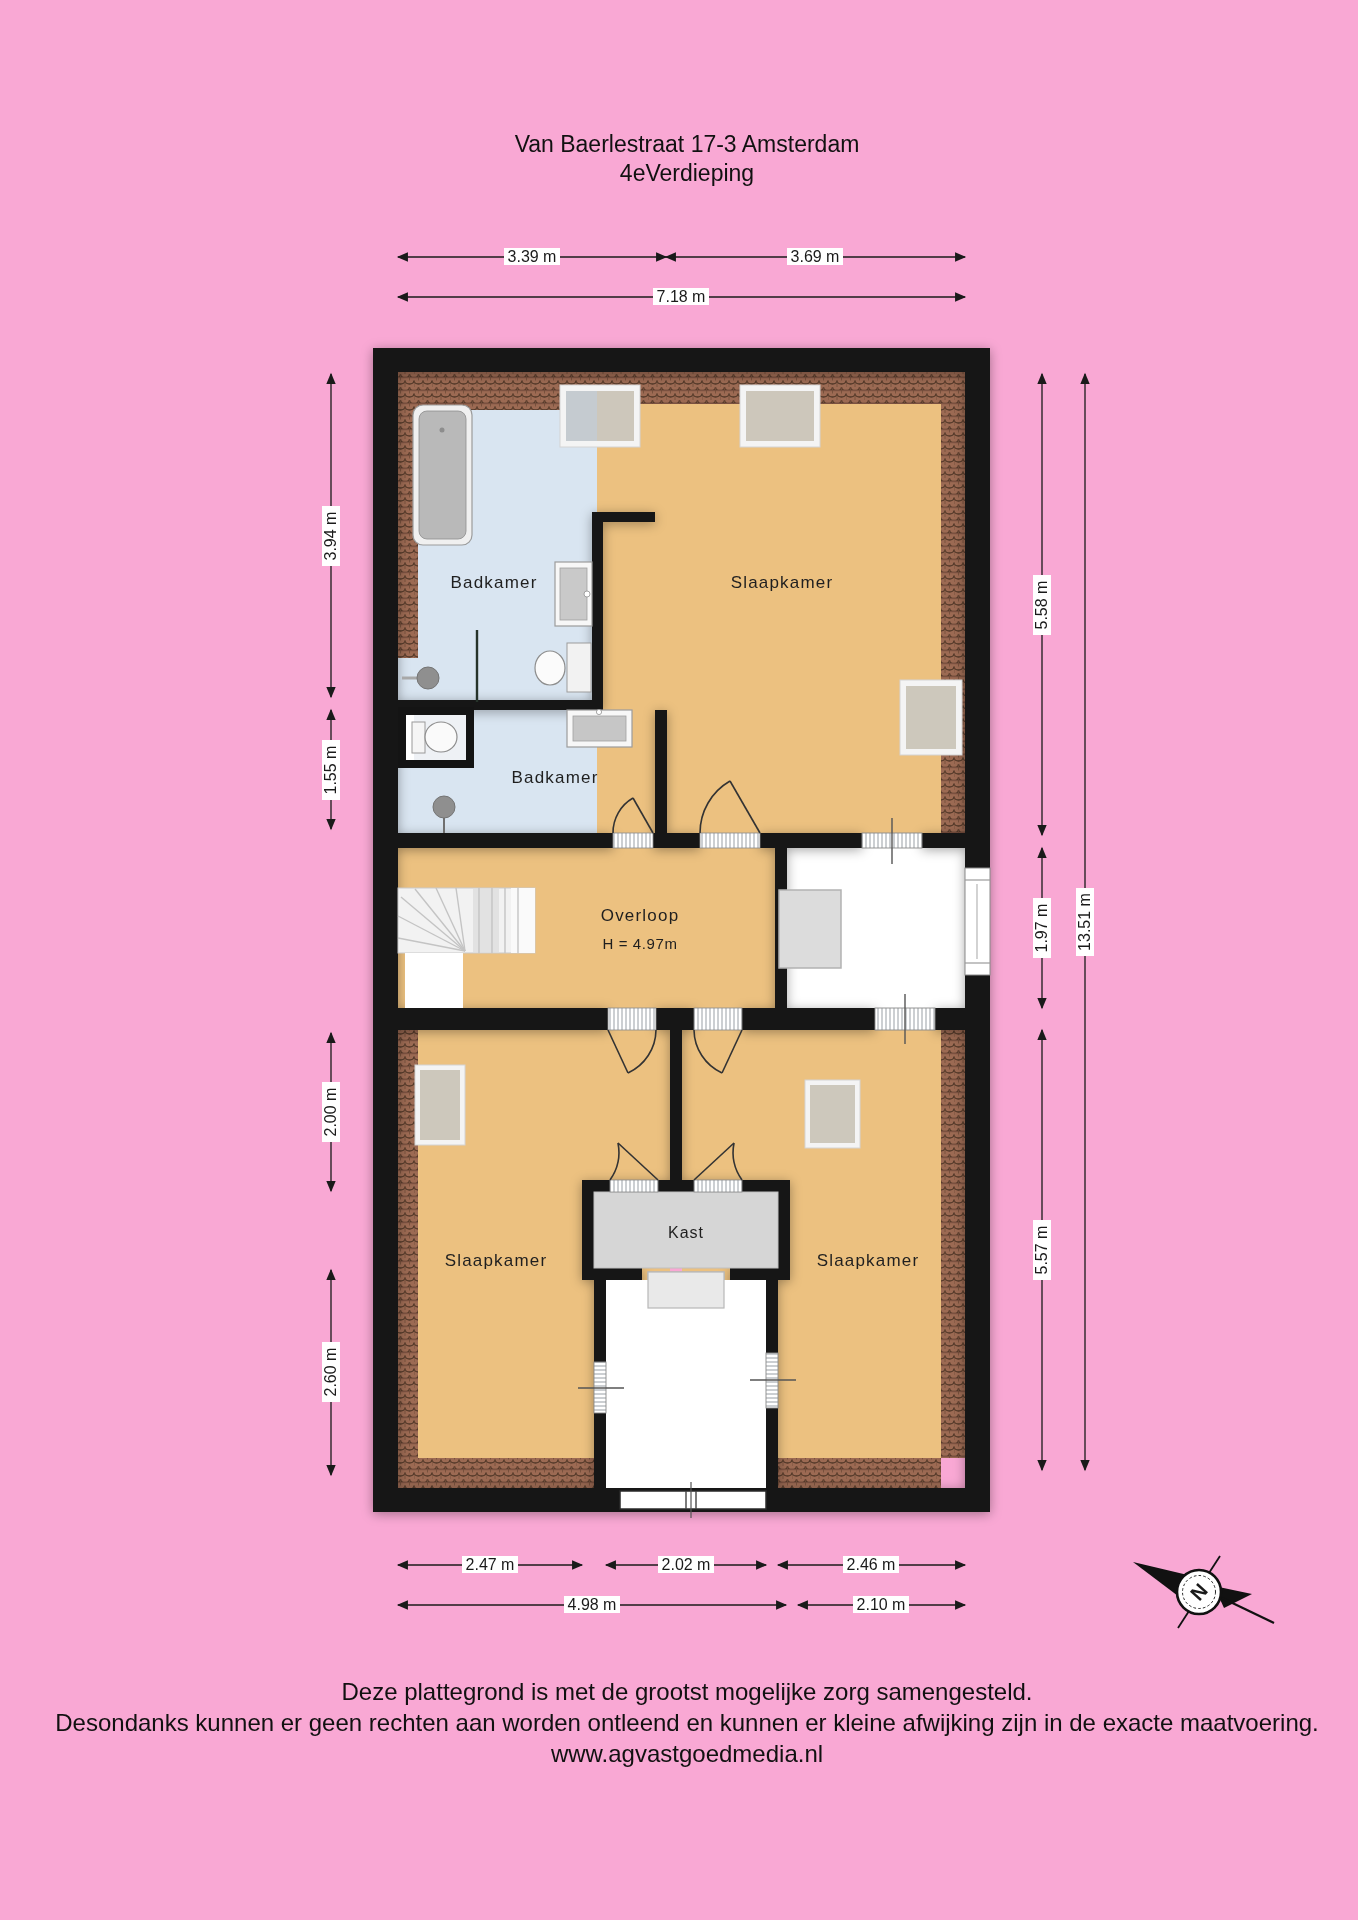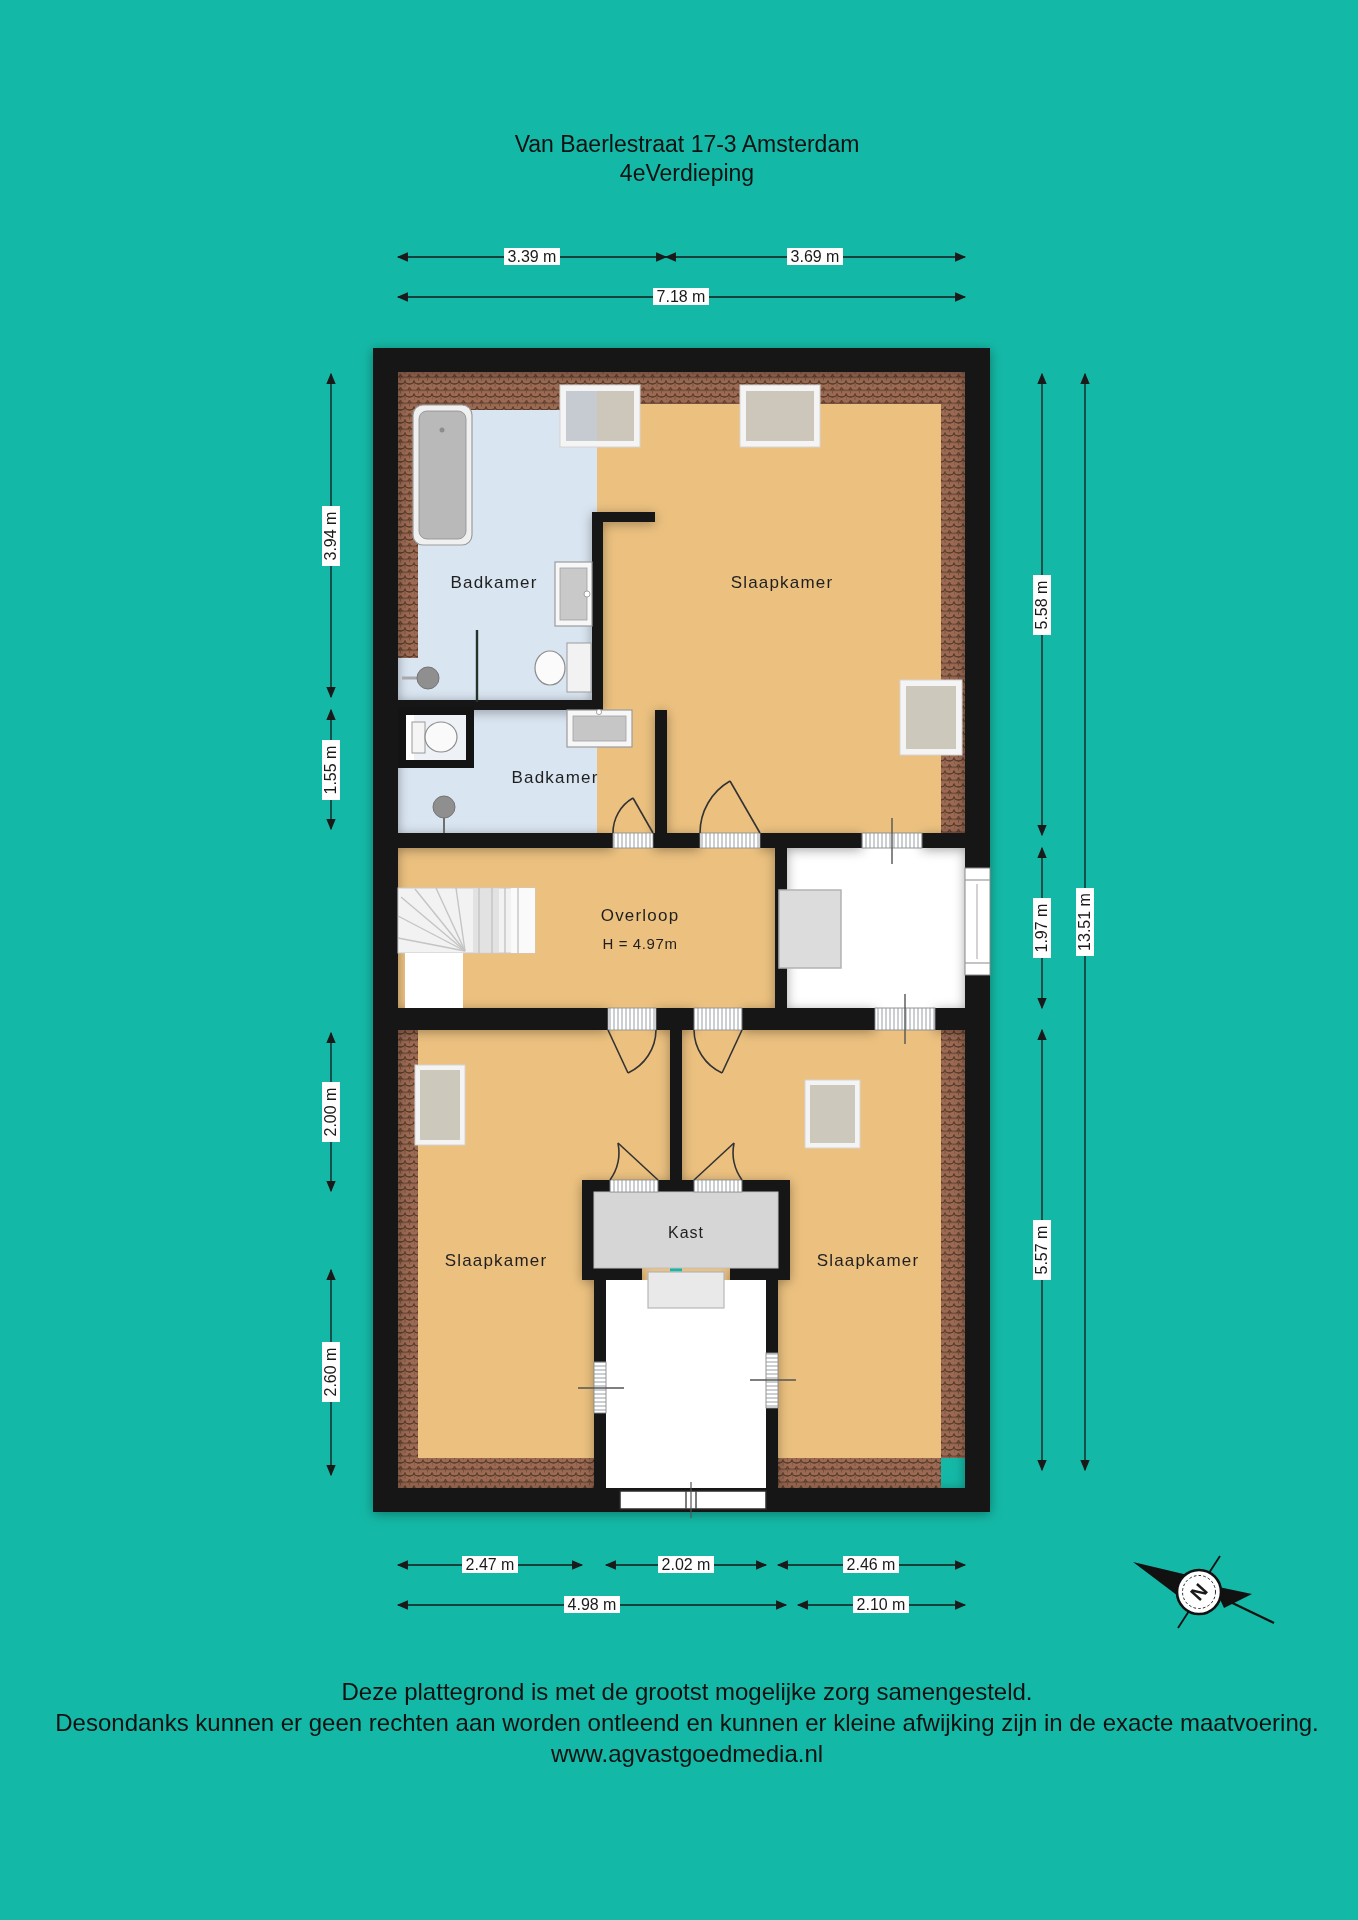--- a/index.html
+++ b/index.html
@@ -1,16 +1,16 @@
 <!DOCTYPE html>
 <html><head>
 <meta charset="utf-8">
 <style>
   html,body{margin:0;padding:0;background:#ffffff;}
-  .page{position:relative;width:1358px;height:1920px;background:#14b8a6;overflow:hidden;
+  .page{position:relative;width:1358px;height:1920px;background:#f9a8d4;overflow:hidden;
         font-family:"Liberation Sans", sans-serif;}
   svg{display:block;}
   text{font-family:"Liberation Sans", sans-serif;fill:#1a1a1a;}
   .title-line{font-size:23px;fill:#111;}
   .room-label{font-size:17px;letter-spacing:1.2px;fill:#1f1f1f;}
   .room-sub{font-size:15px;letter-spacing:0.6px;fill:#1f1f1f;}
   .kast-label{font-size:16px;letter-spacing:1px;fill:#1f1f1f;}
   .dim-text{font-size:16px;fill:#1a1a1a;}
   .footer-line{font-size:24px;fill:#111;}
   .dimline{stroke:#1a1a1a;stroke-width:1.3;fill:none;}

